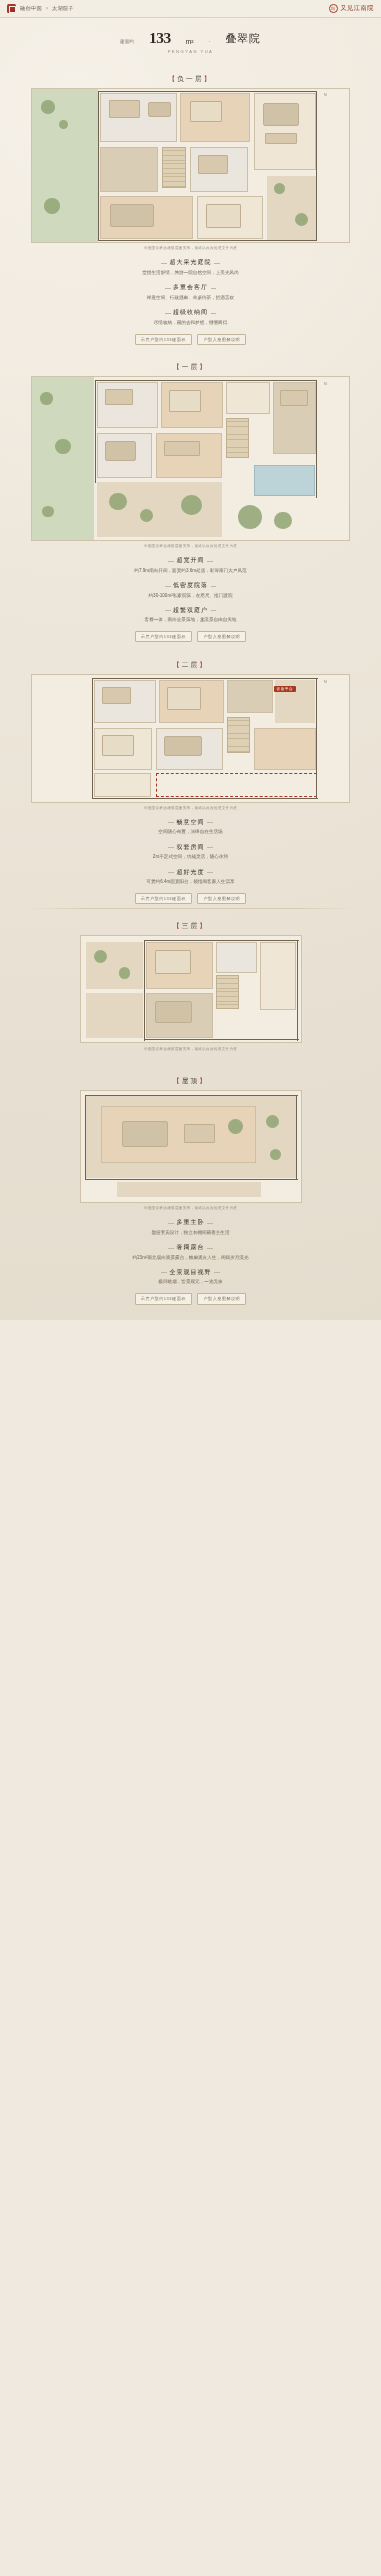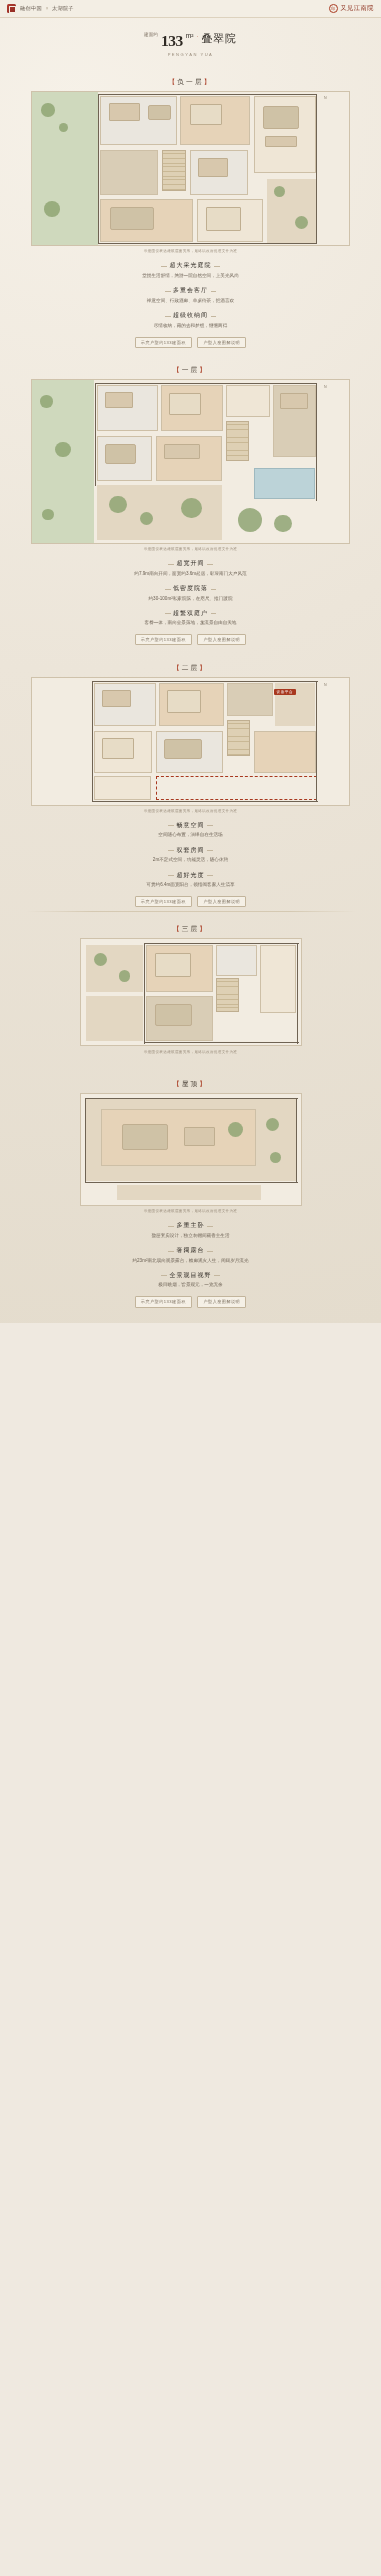--- a/index.html
+++ b/index.html
@@ -44,21 +44,21 @@
     display:flex; align-items:center; justify-content:center;
   }
   .rb-name { font-size: 6.2px; color:#8c2f1c; letter-spacing:0.5px; font-family:"Liberation Serif", serif; }
 
   
   .hero {
     padding: 11.3px 0 7.2px;
     text-align: center;
     position: relative;
   }
-  .hero-inner { display:inline-flex; gap:3px; }
+  .hero-inner { display:inline-flex; align-items:flex-end; gap:15px; }
   .hero-pre {
     font-size: 4.6px; line-height: 5.7px; color:#7d7062; text-align:left;
     padding-bottom: 2.1px;
   }
   .hero-num {
     font-size: 15.5px; font-weight: bold; color:#2f2a24; letter-spacing:-0.5px;
     font-family:"Liberation Serif", serif;
   }
   .hero-unit { font-size: 6.7px; color:#2f2a24; padding-bottom:2.1px; }
   .hero-dot { color:#a8381f; font-size:6.2px; padding-bottom:3.1px; }

